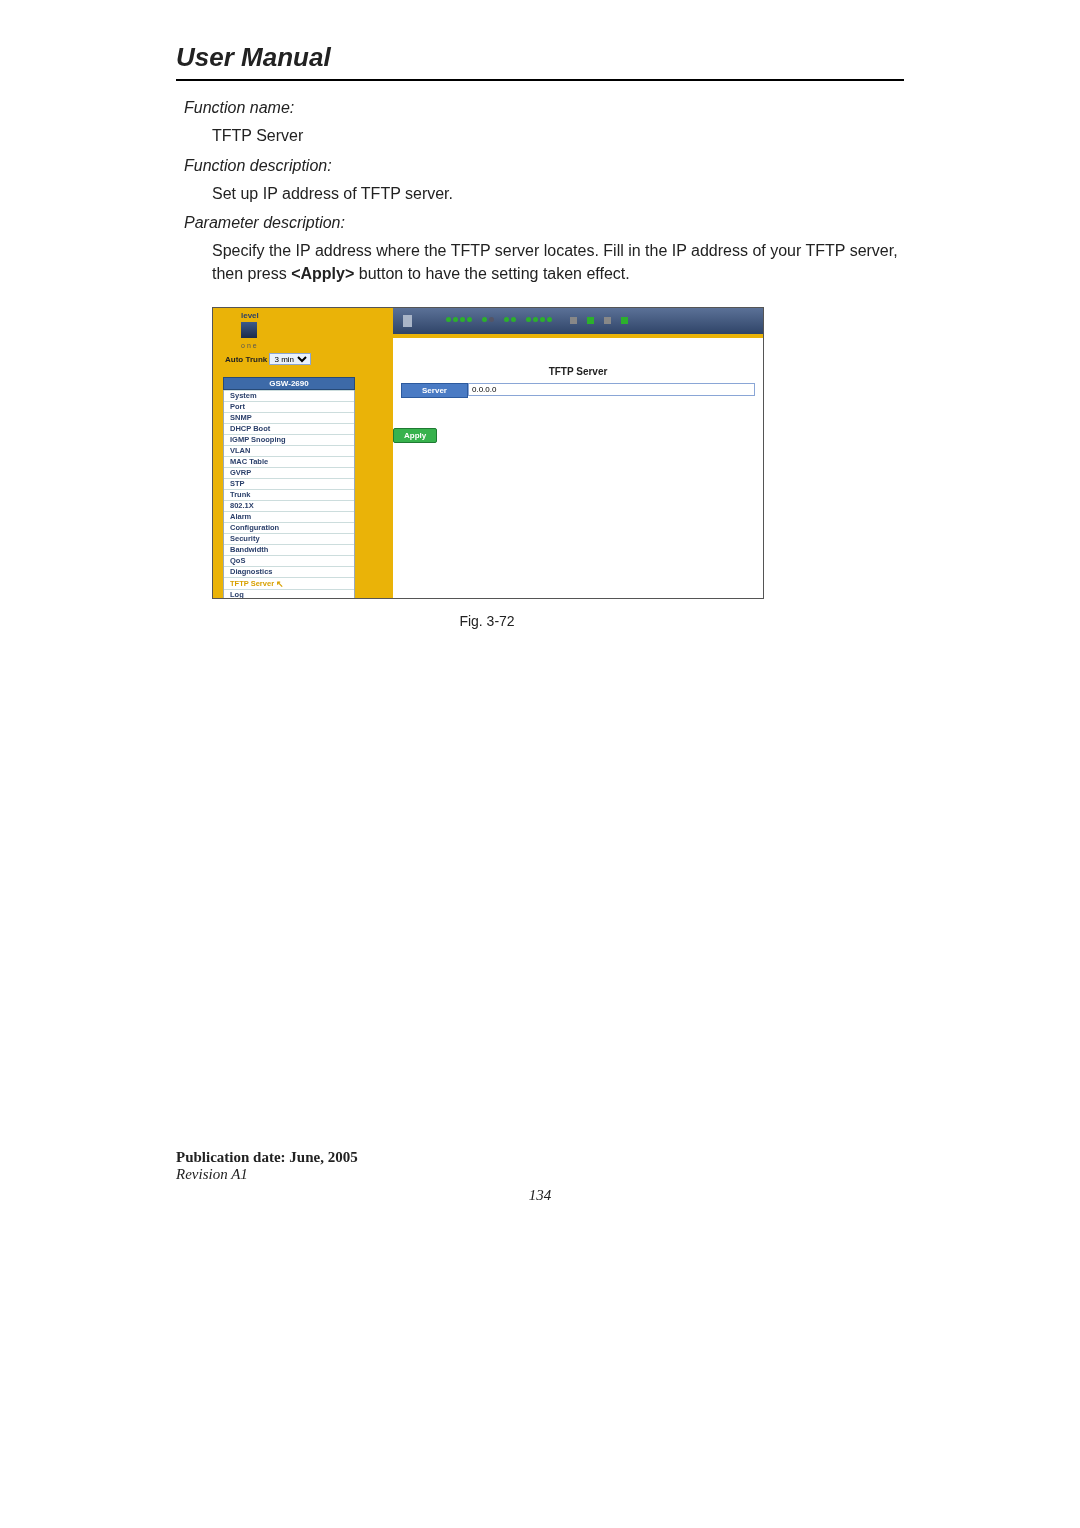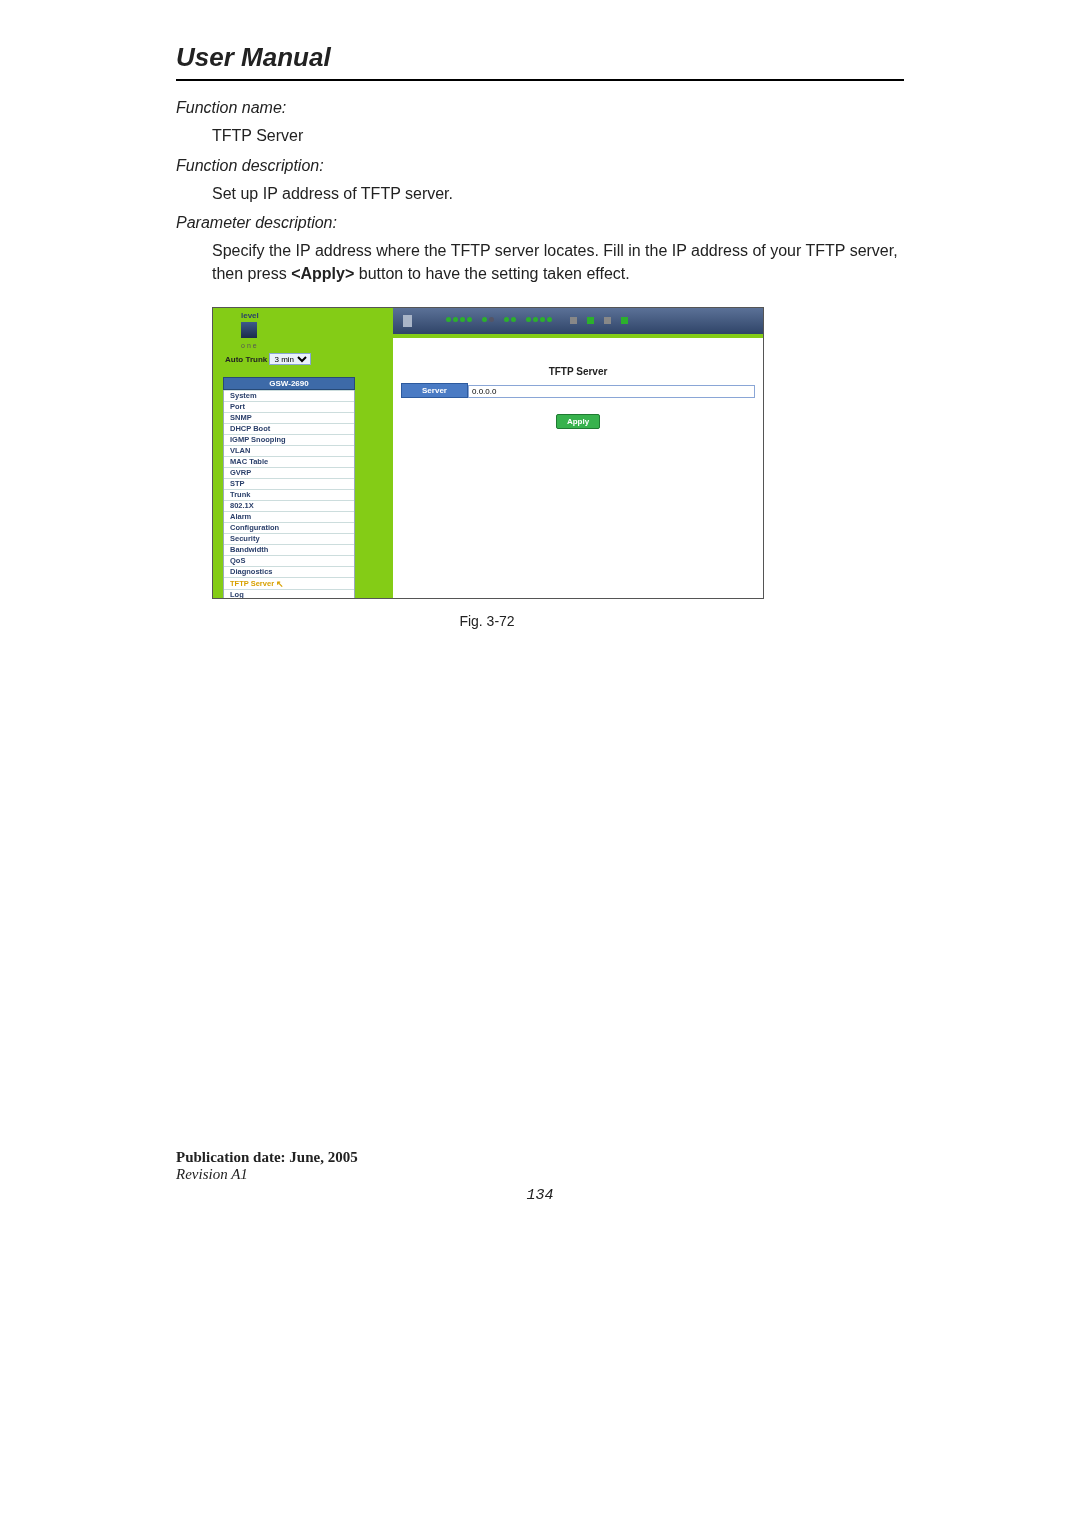--- a/index.html
+++ b/index.html
@@ -28,21 +28,21 @@
   .section-heading {
     font-weight: bold;
     font-size: 18px;
     color: #111;
     margin: 0 0 14px 0;
   }
   .label-italic {
     font-style: italic;
     font-size: 16px;
     color: #222;
-    margin: 10px 0 8px 0;
+    margin: 10px 0 8px 8px;
   }
   .body-text {
     font-size: 16px;
     color: #222;
     margin: 8px 0 8px 36px;
     line-height: 1.35;
   }
   .body-text-wide {
     font-size: 16px;
     color: #222;
@@ -50,21 +50,21 @@
     line-height: 1.4;
   }
   .body-text-wide b { font-weight: bold; }
   
   .figure-wrap {
     margin: 22px 0 0 36px;
     border: 1px solid #555;
     width: 550px;
     height: 290px;
     position: relative;
-    background: #84cc16;
+    background: #eab308;
     overflow: hidden;
   }
   
   .topbar {
     position: absolute;
     left: 180px; right: 0; top: 0;
     height: 26px;
     background: linear-gradient(#5b7197, #2f4468);
     display: flex;
     align-items: center;
@@ -170,43 +170,43 @@
   }
   .mp-title {
     text-align: center;
     font-size: 10px;
     font-weight: bold;
     color: #222;
     margin: 28px 0 6px 0;
   }
   .mp-row {
     display: flex;
-    align-items: flex-end;
+    align-items: flex-start;
     margin: 0 8px;
   }
   .mp-lbl {
     width: 65px;
     background: #4a7bc4;
     color: #fff;
     font-size: 8px;
     font-weight: bold;
     text-align: center;
     padding: 2px 0;
     border: 1px solid #2c5a9e;
   }
   .mp-inp {
     flex: 1;
     border: 1px solid #8aa6d6;
     font-size: 8px;
     padding: 1px 3px;
     background: #fff;
   }
   .mp-btnrow {
-    text-align: center;
-    margin-top: 12px;
+    text-align: left;
+    margin-top: 26px;
   }
   .mp-btn {
     display: inline-block;
     background: #37b24d;
     color: #fff;
     font-size: 8px;
     font-weight: bold;
     padding: 2px 10px;
     border: 1px solid #1f7a32;
     border-radius: 2px;
@@ -232,21 +232,20 @@
     font-style: italic;
     font-size: 15px;
     color: #222;
   }
   .footer .pnum {
     text-align: center;
     font-style: italic;
     font-size: 15px;
     color: #222;
     margin-top: 4px;
-    font-family: Liberation Mono, monospace;
   }
 </style>
 </head>
 <body>
 
 <div class="page">
 
   <div class="header-title">User Manual</div>
 
 

